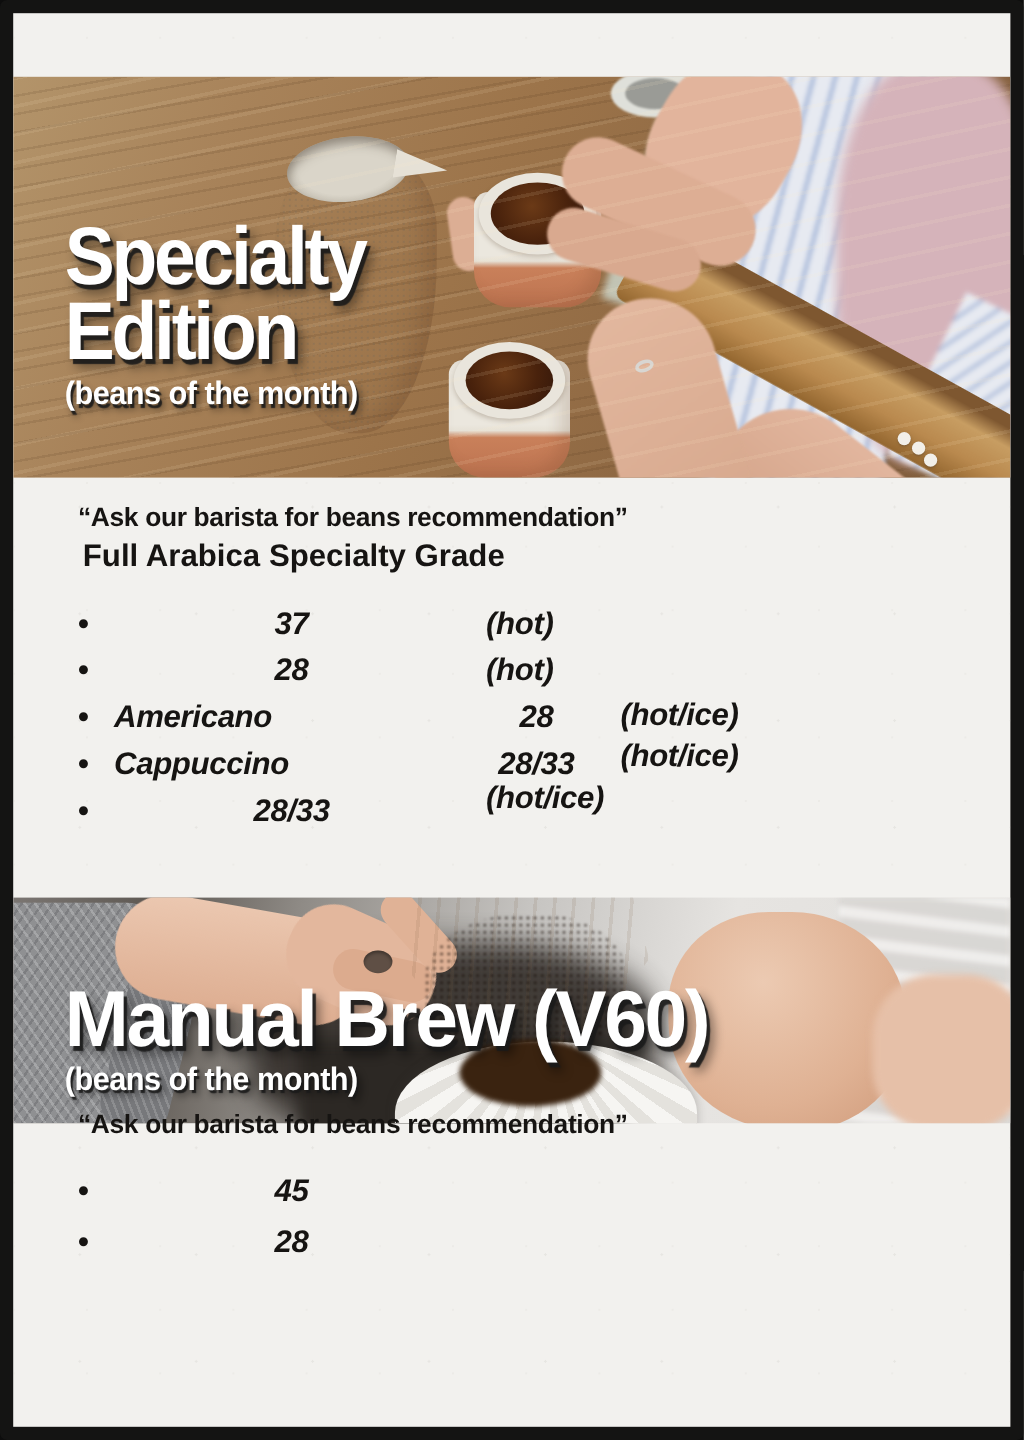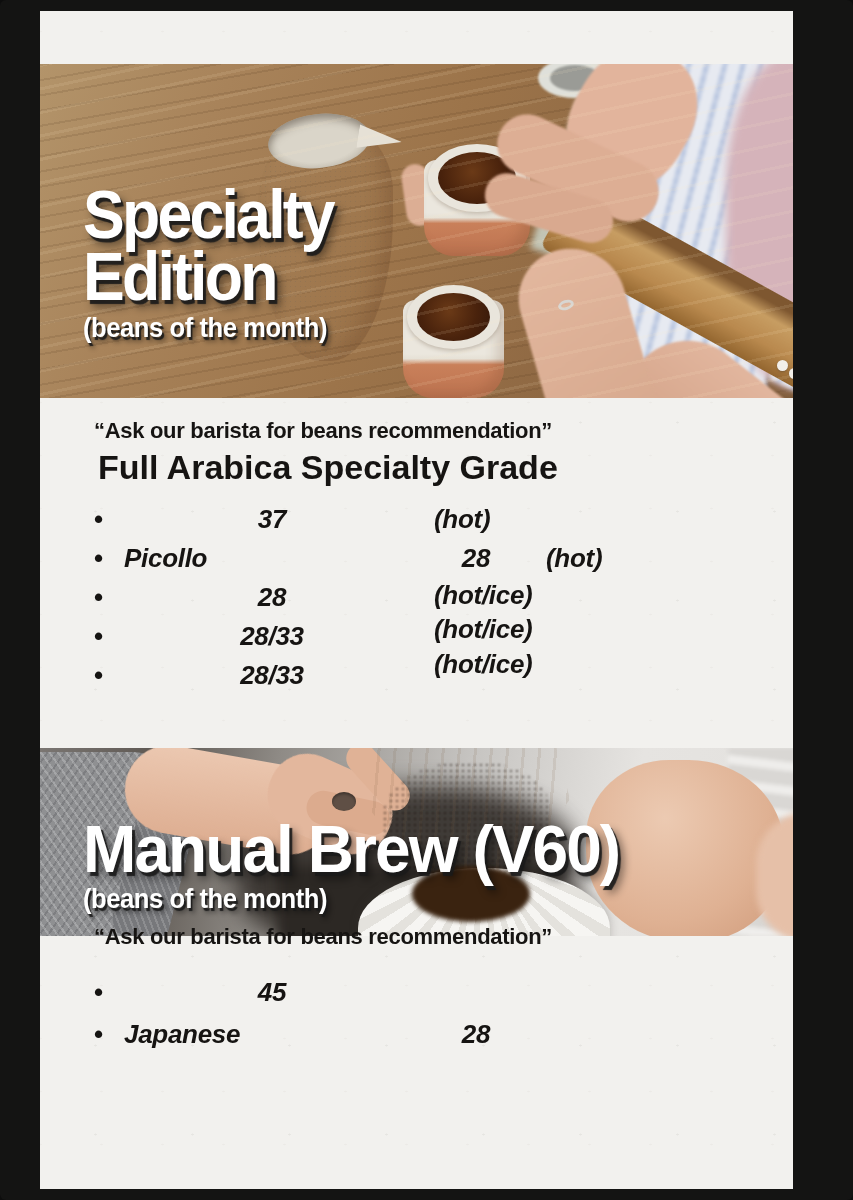--- a/index.html
+++ b/index.html
@@ -1,20 +1,20 @@
 <!DOCTYPE html>
 <html><head>
 <meta charset="utf-8">
 <style>
   html,body{margin:0;padding:0;background:#0d0d0d;}
   *{box-sizing:border-box;font-family:"Liberation Sans","DejaVu Sans",sans-serif;}
   .page{position:relative;width:853px;height:1200px;background:#141413;border-radius:6px;overflow:hidden;}
-  .paper{position:absolute;left:11px;top:11px;width:753px;height:1178px;background:#f2f1ee;overflow:hidden;
+  .paper{position:absolute;left:11px;top:11px;width:831px;height:1178px;background:#f2f1ee;overflow:hidden;
     background-image:radial-gradient(rgba(180,176,168,.18) 1px,transparent 1.2px),radial-gradient(rgba(200,196,188,.14) 1px,transparent 1.2px);
-    background-size:97px 89px,61px 53px;background-position:7px 11px,31px 47px;margin-left:29px;}
+    background-size:97px 89px,61px 53px;background-position:7px 11px,31px 47px;}
 
   
   .photo{position:absolute;left:0;width:831px;overflow:hidden;}
   .photo1{top:53px;height:334px;background:linear-gradient(115deg,#b3946a 0%,#a8835a 20%,#9c744a 45%,#8d6742 70%,#7d5a39 100%);}
   .photo1::before{content:"";position:absolute;inset:0;background:repeating-linear-gradient(170deg,rgba(70,44,20,.12) 0 2px,transparent 2px 15px);}
   .photo1::after{content:"";position:absolute;inset:0;background:repeating-linear-gradient(168deg,rgba(255,235,200,.10) 0 3px,transparent 3px 23px);}
   .photo2{top:737px;height:188px;background:linear-gradient(100deg,#7b7672 0%,#5d5751 14%,#8f8b86 28%,#c6c4c1 50%,#e6e4e1 70%,#e1dfdc 100%);}
   .ph{position:absolute;}
 
   
@@ -82,21 +82,21 @@
   .t-line2{line-height:66px;font-size:66px;letter-spacing:-2px;transform:scaleX(.97);transform-origin:left;white-space:nowrap;
     text-shadow:3px 4px 1px rgba(26,26,26,.92),6px 7px 9px rgba(0,0,0,.45);}
   .t-sub{font-size:27px;line-height:30px;letter-spacing:-.5px;transform:scaleX(.95);transform-origin:left;white-space:nowrap;
     text-shadow:2px 3px 1px rgba(26,26,26,.92),4px 5px 6px rgba(0,0,0,.45);}
   .title1{left:43px;top:119px;} .title1 .t-sub{margin-top:6px;}
   .title2{left:43px;top:68px;} .title2 .t-sub{margin-top:2px;}
 
   
   .menu-text{position:absolute;color:#161412;font-weight:700;}
   .quote{font-size:22px;letter-spacing:-.3px;white-space:nowrap;}
-  .quote1{left:54px;top:407px;} .grade-note{left:58px;top:437px;font-size:34px;white-space:nowrap;}
+  .quote1{left:54px;top:407px;} .grade-note{left:58px;top:437px;font-size:26px;white-space:nowrap;}
   .quote2{left:54px;top:913px;}
   .menu-list{position:absolute;left:54px;right:20px;}
   .list1{top:489px;} .list2{top:960px;}
   .menu-row{display:grid;grid-template-columns:30px 296px 112px auto;align-items:center;height:39px;}
   .list2 .menu-row{height:42px;}
   .menu-row .bullet{font-size:26px;font-weight:700;color:#161412;}
   .menu-row .name,.menu-row .price,.menu-row .serving{font-size:26px;font-weight:700;font-style:italic;color:#161412;letter-spacing:-.3px;white-space:nowrap;}
   .menu-row .price{text-align:center;}
   .menu-row .serving{margin-left:14px;}
   .list1 .menu-row:nth-child(3) .serving{transform:translateY(-2px);}
@@ -149,31 +149,32 @@
     <div class="menu-text grade-note">Full Arabica Specialty Grade</div>
 
     <div class="menu-list list1">
       <div class="menu-row">
         <span class="bullet">•</span>
         <span class="price">37</span>
         <span class="serving">(hot)</span>
       </div>
       <div class="menu-row">
         <span class="bullet">•</span>
-        <span class="name">Picollo</span>
         <span class="price">28</span>
         <span class="serving">(hot)</span>
       </div>
       <div class="menu-row">
         <span class="bullet">•</span>
+        <span class="name">Americano</span>
         <span class="price">28</span>
         <span class="serving">(hot/ice)</span>
       </div>
       <div class="menu-row">
         <span class="bullet">•</span>
+        <span class="name">Cappuccino</span>
         <span class="price">28/33</span>
         <span class="serving">(hot/ice)</span>
       </div>
       <div class="menu-row">
         <span class="bullet">•</span>
         <span class="price">28/33</span>
         <span class="serving">(hot/ice)</span>
       </div>
     </div>
 
@@ -204,20 +205,19 @@
     <div class="menu-text quote quote2">“Ask our barista for beans recommendation”</div>
 
     <div class="menu-list list2">
       <div class="menu-row">
         <span class="bullet">•</span>
         <span class="price">45</span>
         <span class="serving"></span>
       </div>
       <div class="menu-row">
         <span class="bullet">•</span>
-        <span class="name">Japanese</span>
         <span class="price">28</span>
         <span class="serving"></span>
       </div>
     </div>
 
   </div>
 </div>
 
 </body></html>

